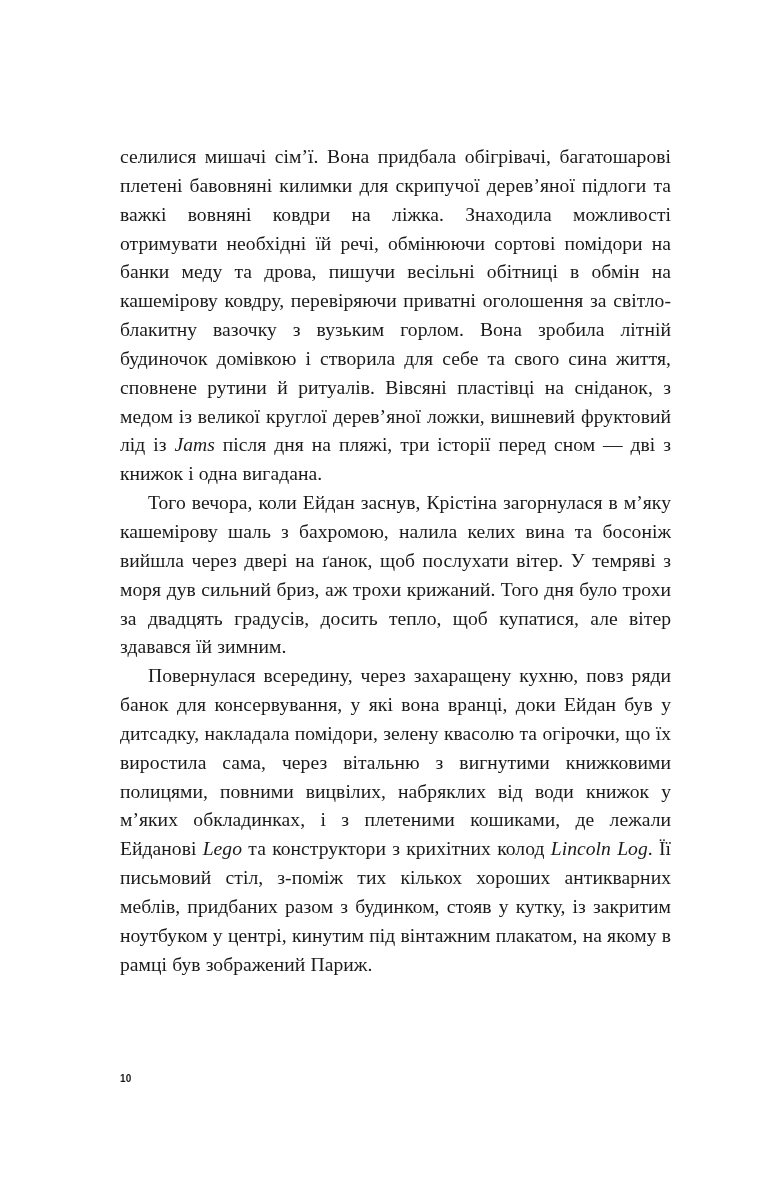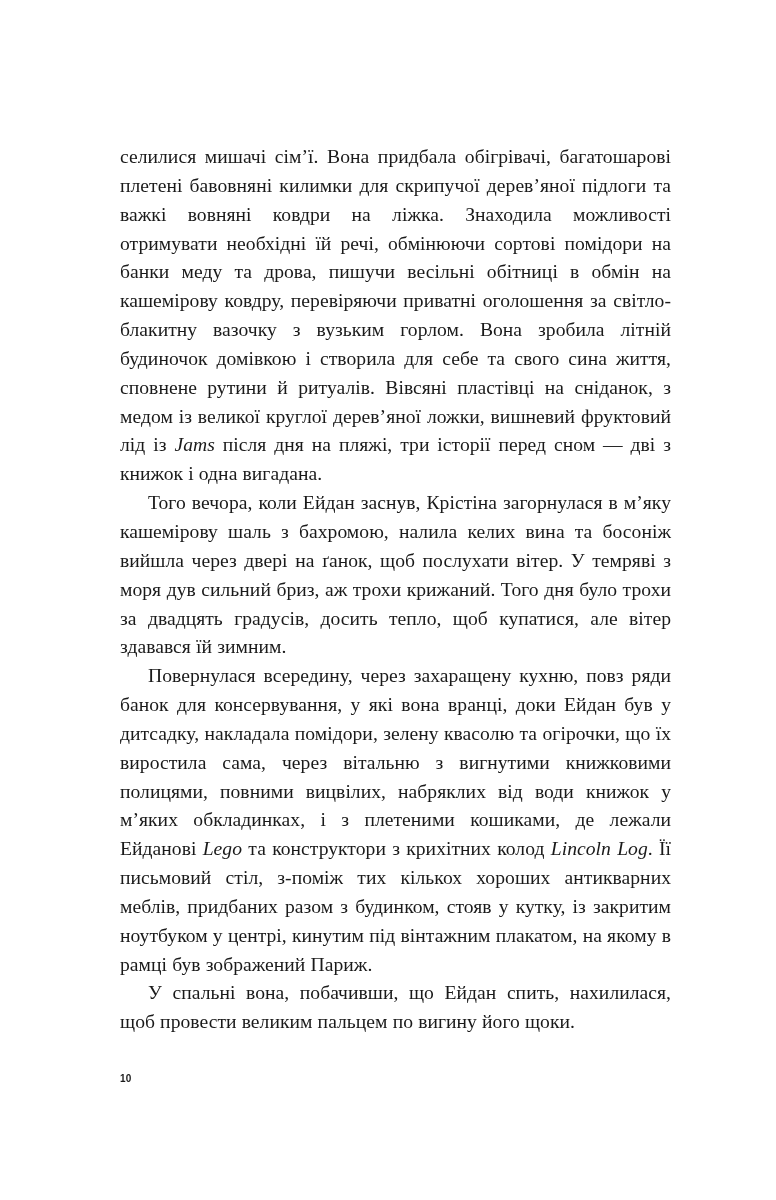--- a/index.html
+++ b/index.html
@@ -59,18 +59,17 @@
 </style>
 </head>
 <body>
 
 <div class="page">
 
   <div class="text-block">
     <p class="para"><span>селилися мишачі сім’ї. Вона придбала обігрівачі, багатоша­рові плетені бавовняні килимки для скрипучої дерев’яної підлоги та важкі вовняні ковдри на ліжка. Знаходила мож­ливості отримувати необхідні їй речі, обмінюючи сортові помідори на банки меду та дрова, пишучи весільні обітниці в обмін на кашемірову ковдру, перевіряючи приватні оголо­шення за світло-блакитну вазочку з вузьким горлом. Вона зробила літній будиночок домівкою і створила для себе та свого сина життя, сповнене рутини й ритуалів. Вівсяні плас­тівці на сніданок, з медом із великої круглої дерев’яної лож­ки, вишневий фруктовий лід із </span><i>Jams</i><span> після дня на пляжі, три історії перед сном — дві з книжок і одна вигадана.</span></p>
     <p class="para"><span>Того вечора, коли Ейдан заснув, Крістіна загорнулася в м’яку кашемірову шаль з бахромою, налила келих вина та босоніж вийшла через двері на ґанок, щоб послухати вітер. У темряві з моря дув сильний бриз, аж трохи крижаний. Того дня було трохи за двадцять градусів, досить тепло, щоб купатися, але вітер здавався їй зимним.</span></p>
     <p class="para"><span>Повернулася всередину, через захаращену кухню, повз ряди банок для консервування, у які вона вранці, доки Ейдан був у дитсадку, накладала помідори, зелену квасолю та огірочки, що їх виростила сама, через вітальню з вигну­тими книжковими полицями, повними вицвілих, набряклих від води книжок у м’яких обкладинках, і з плетеними ко­шиками, де лежали Ейданові </span><i>Lego</i><span> та конструктори з кри­хітних колод </span><i>Lincoln Log</i><span>. Її письмовий стіл, з-поміж тих кількох хороших антикварних меблів, придбаних разом з будинком, стояв у кутку, із закритим ноутбуком у центрі, кинутим під вінтажним плакатом, на якому в рамці був зображений Париж.</span></p>
-    <p class="para"><span>У спальні вона, побачивши, що Ейдан спить, нахилила­ся, щоб провести великим пальцем по вигину його щоки.</span></p>
   </div>
 
   <div class="folio">10</div>
 
 </div>
 
 </body></html>

